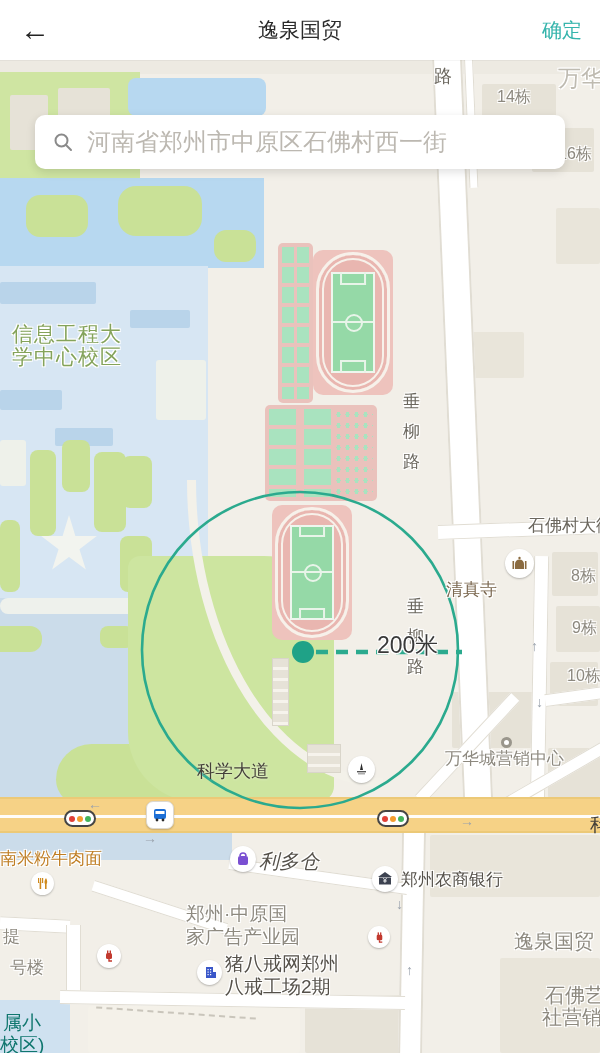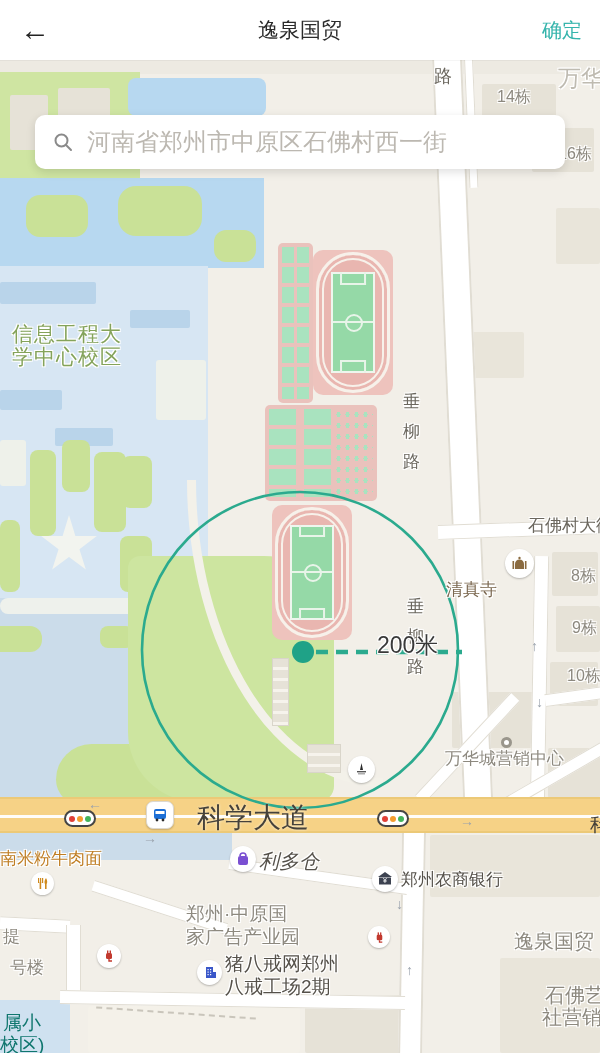--- a/index.html
+++ b/index.html
@@ -237,21 +237,21 @@
         <i style="background:#43b45c;"></i>
     </div>
     <div class="busbox" style="left:146px;top:741px;">
       <svg width="16" height="16" viewBox="0 0 16 16">
           <rect x="2" y="2" width="12" height="10" rx="2" fill="#1b6ed6"></rect>
           <rect x="3.5" y="4" width="9" height="3" fill="#fff"></rect>
           <circle cx="5" cy="13" r="1.4" fill="#2b2b2b"></circle>
           <circle cx="11" cy="13" r="1.4" fill="#2b2b2b"></circle>
         </svg>
     </div>
-    <div class="lbl" style="left:197px;top:742px;font-size:28px;color:#45413a;text-shadow:0 0 3px rgba(255,255,255,.7);">科学大道</div>
+    <div class="lbl" style="left:197px;top:701px;font-size:18px;color:#45413a;text-shadow:0 0 3px rgba(255,255,255,.7);">科学大道</div>
     <div class="lbl" style="left:590px;top:753px;font-size:20px;color:#45413a;">科</div>
     <span class="arrow" style="left:88px;top:736px;">←</span>
     <span class="arrow" style="left:460px;top:753px;">→</span>
     <span class="arrow" style="left:143px;top:770px;">→</span>
     <span class="arrow" style="left:531px;top:578px;">↑</span>
     <span class="arrow" style="left:536px;top:634px;">↓</span>
     <span class="arrow" style="left:396px;top:836px;">↓</span>
     <span class="arrow" style="left:406px;top:902px;">↑</span>
 
     <div class="lbl halo c-orange" style="left:0;top:789px;font-size:17px;">南米粉牛肉面</div>

